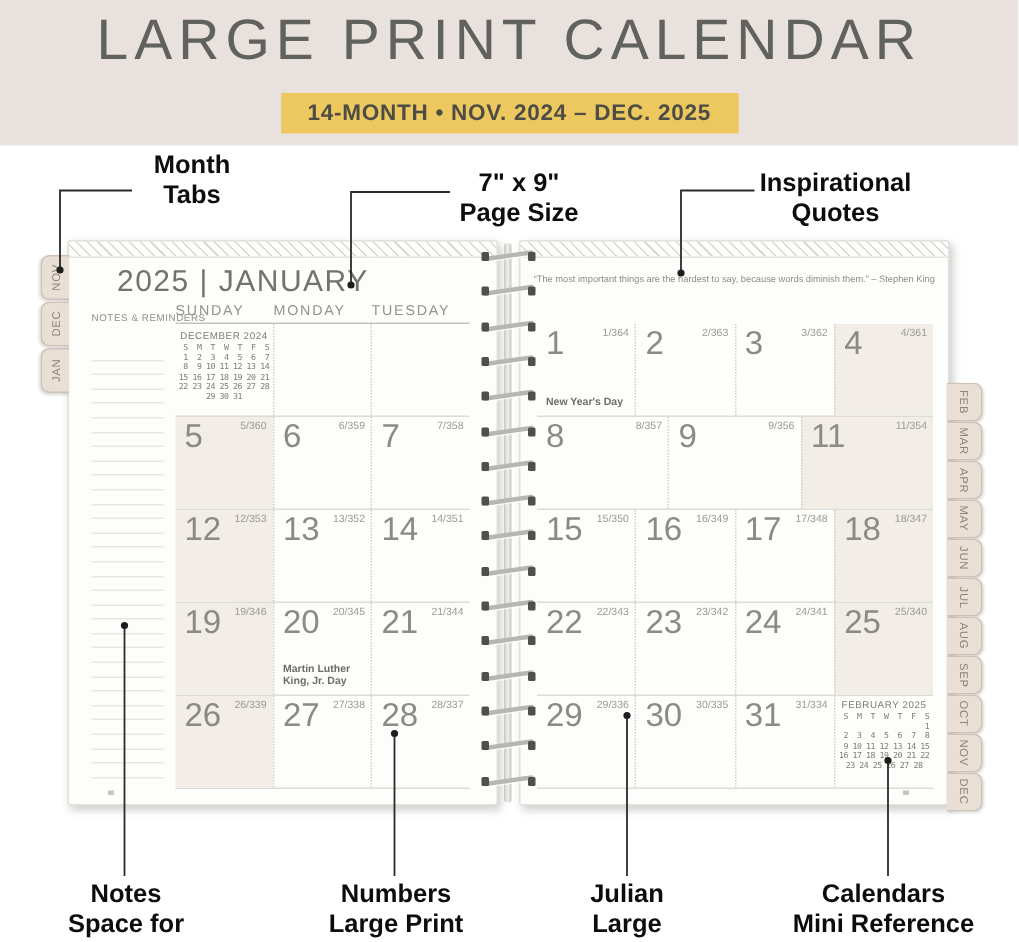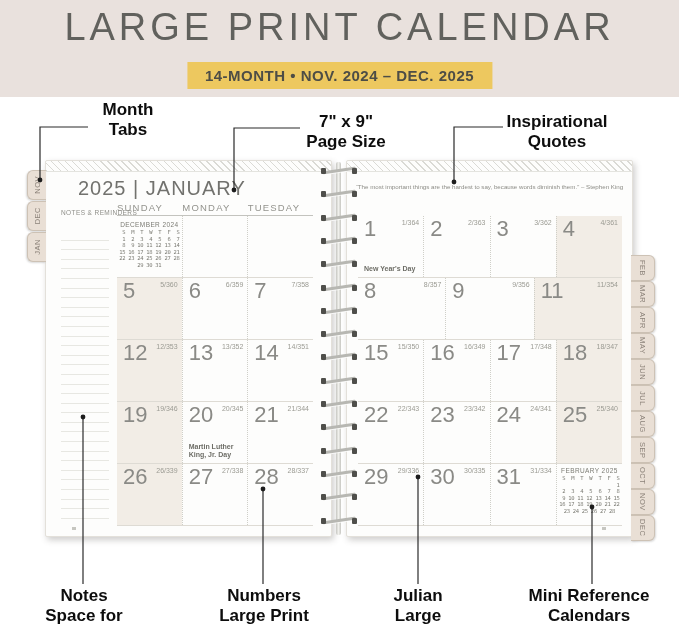--- a/index.html
+++ b/index.html
@@ -121,22 +121,22 @@
   </div>
   <div class="callout co-large">
     <div>Numbers</div>
     <div>Large Print</div>
   </div>
   <div class="callout co-julian">
     <div>Julian</div>
     <div>Large</div>
   </div>
   <div class="callout co-miniref">
+    <div>Calendars</div>
     <div>Mini Reference</div>
-    <div>Calendars</div>
   </div>
 
   <div class="tab tab-l" style="top:170px">
       <span>NOV</span>
     </div>
   <div class="tab tab-l" style="top:201px">
       <span>DEC</span>
     </div>
   <div class="tab tab-l" style="top:232px">
       <span>JAN</span>

